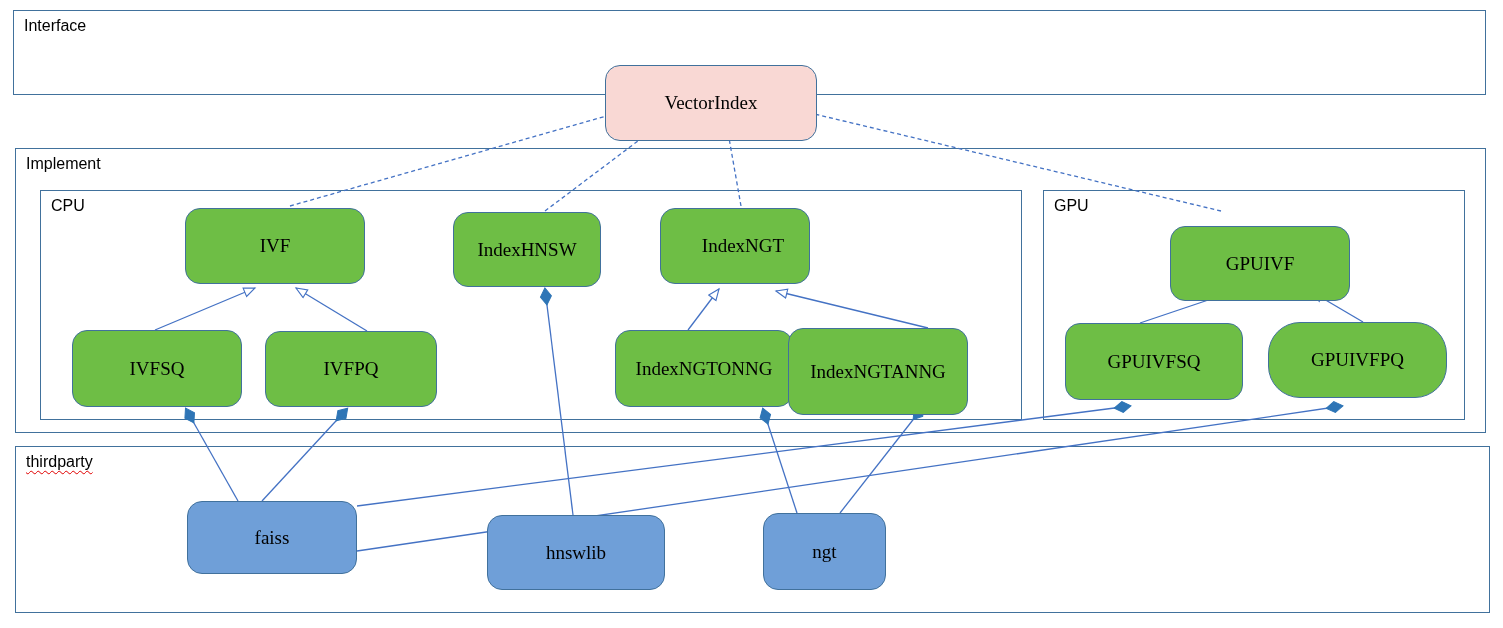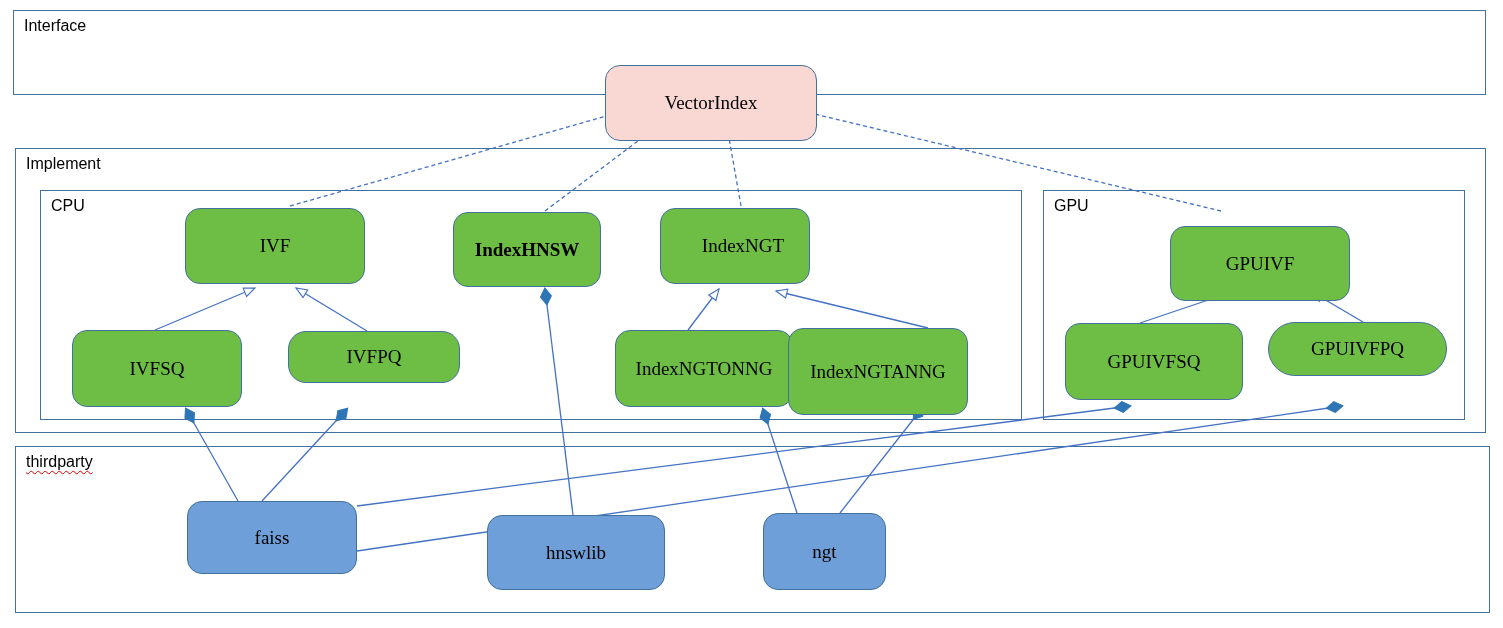--- a/index.html
+++ b/index.html
@@ -45,29 +45,29 @@
   svg.connectors{
     position:absolute;left:0;top:0;width:1503px;height:628px;
     z-index:2;
   }
   svg .edge{stroke:#4472C4;stroke-width:1.3;fill:none;}
   svg .edge.dashed{stroke-dasharray:4 3;}
 
   
   #n-vectorindex{left:605px;top:21px;width:212px;height:76px;margin-top:44px;}
   #n-ivf{left:185px;top:208px;width:180px;height:76px;}
-  #n-indexhnsw{left:453px;top:212px;width:148px;height:75px;font-weight:bold;}
+  #n-indexhnsw{left:453px;top:212px;width:148px;height:75px;}
   #n-indexngt{left:660px;top:208px;width:150px;height:76px;padding-left:16px;}
   #n-gpuivf{left:1170px;top:210px;width:180px;height:75px;margin-top:16px;}
   #n-ivfsq{left:72px;top:330px;width:170px;height:77px;}
-  #n-ivfpq{left:288px;top:331px;width:172px;height:52px;border-radius:18px;}
+  #n-ivfpq{left:265px;top:331px;width:172px;height:76px;}
   #n-indexngtonng{left:615px;top:330px;width:178px;height:77px;}
   #n-indexngtanng{left:788px;top:328px;width:180px;height:87px;}
   #n-gpuivfsq{left:1065px;top:323px;width:178px;height:77px;}
-  #n-gpuivfpq{left:1268px;top:322px;width:179px;height:54px;border-radius:32px;}
+  #n-gpuivfpq{left:1268px;top:322px;width:179px;height:76px;border-radius:32px;}
   #n-faiss{left:187px;top:501px;width:170px;height:73px;}
   #n-hnswlib{left:487px;top:515px;width:178px;height:75px;}
   #n-ngt{left:763px;top:513px;width:123px;height:77px;text-align:right;}
 
   
   #c-interface{left:13px;top:10px;width:1473px;height:85px;}
   #c-implement{left:15px;top:148px;width:1471px;height:285px;}
   #c-cpu{left:40px;top:190px;width:982px;height:230px;}
   #c-gpu{left:1043px;top:190px;width:422px;height:230px;}
   #c-thirdparty{left:15px;top:446px;width:1475px;height:167px;}

